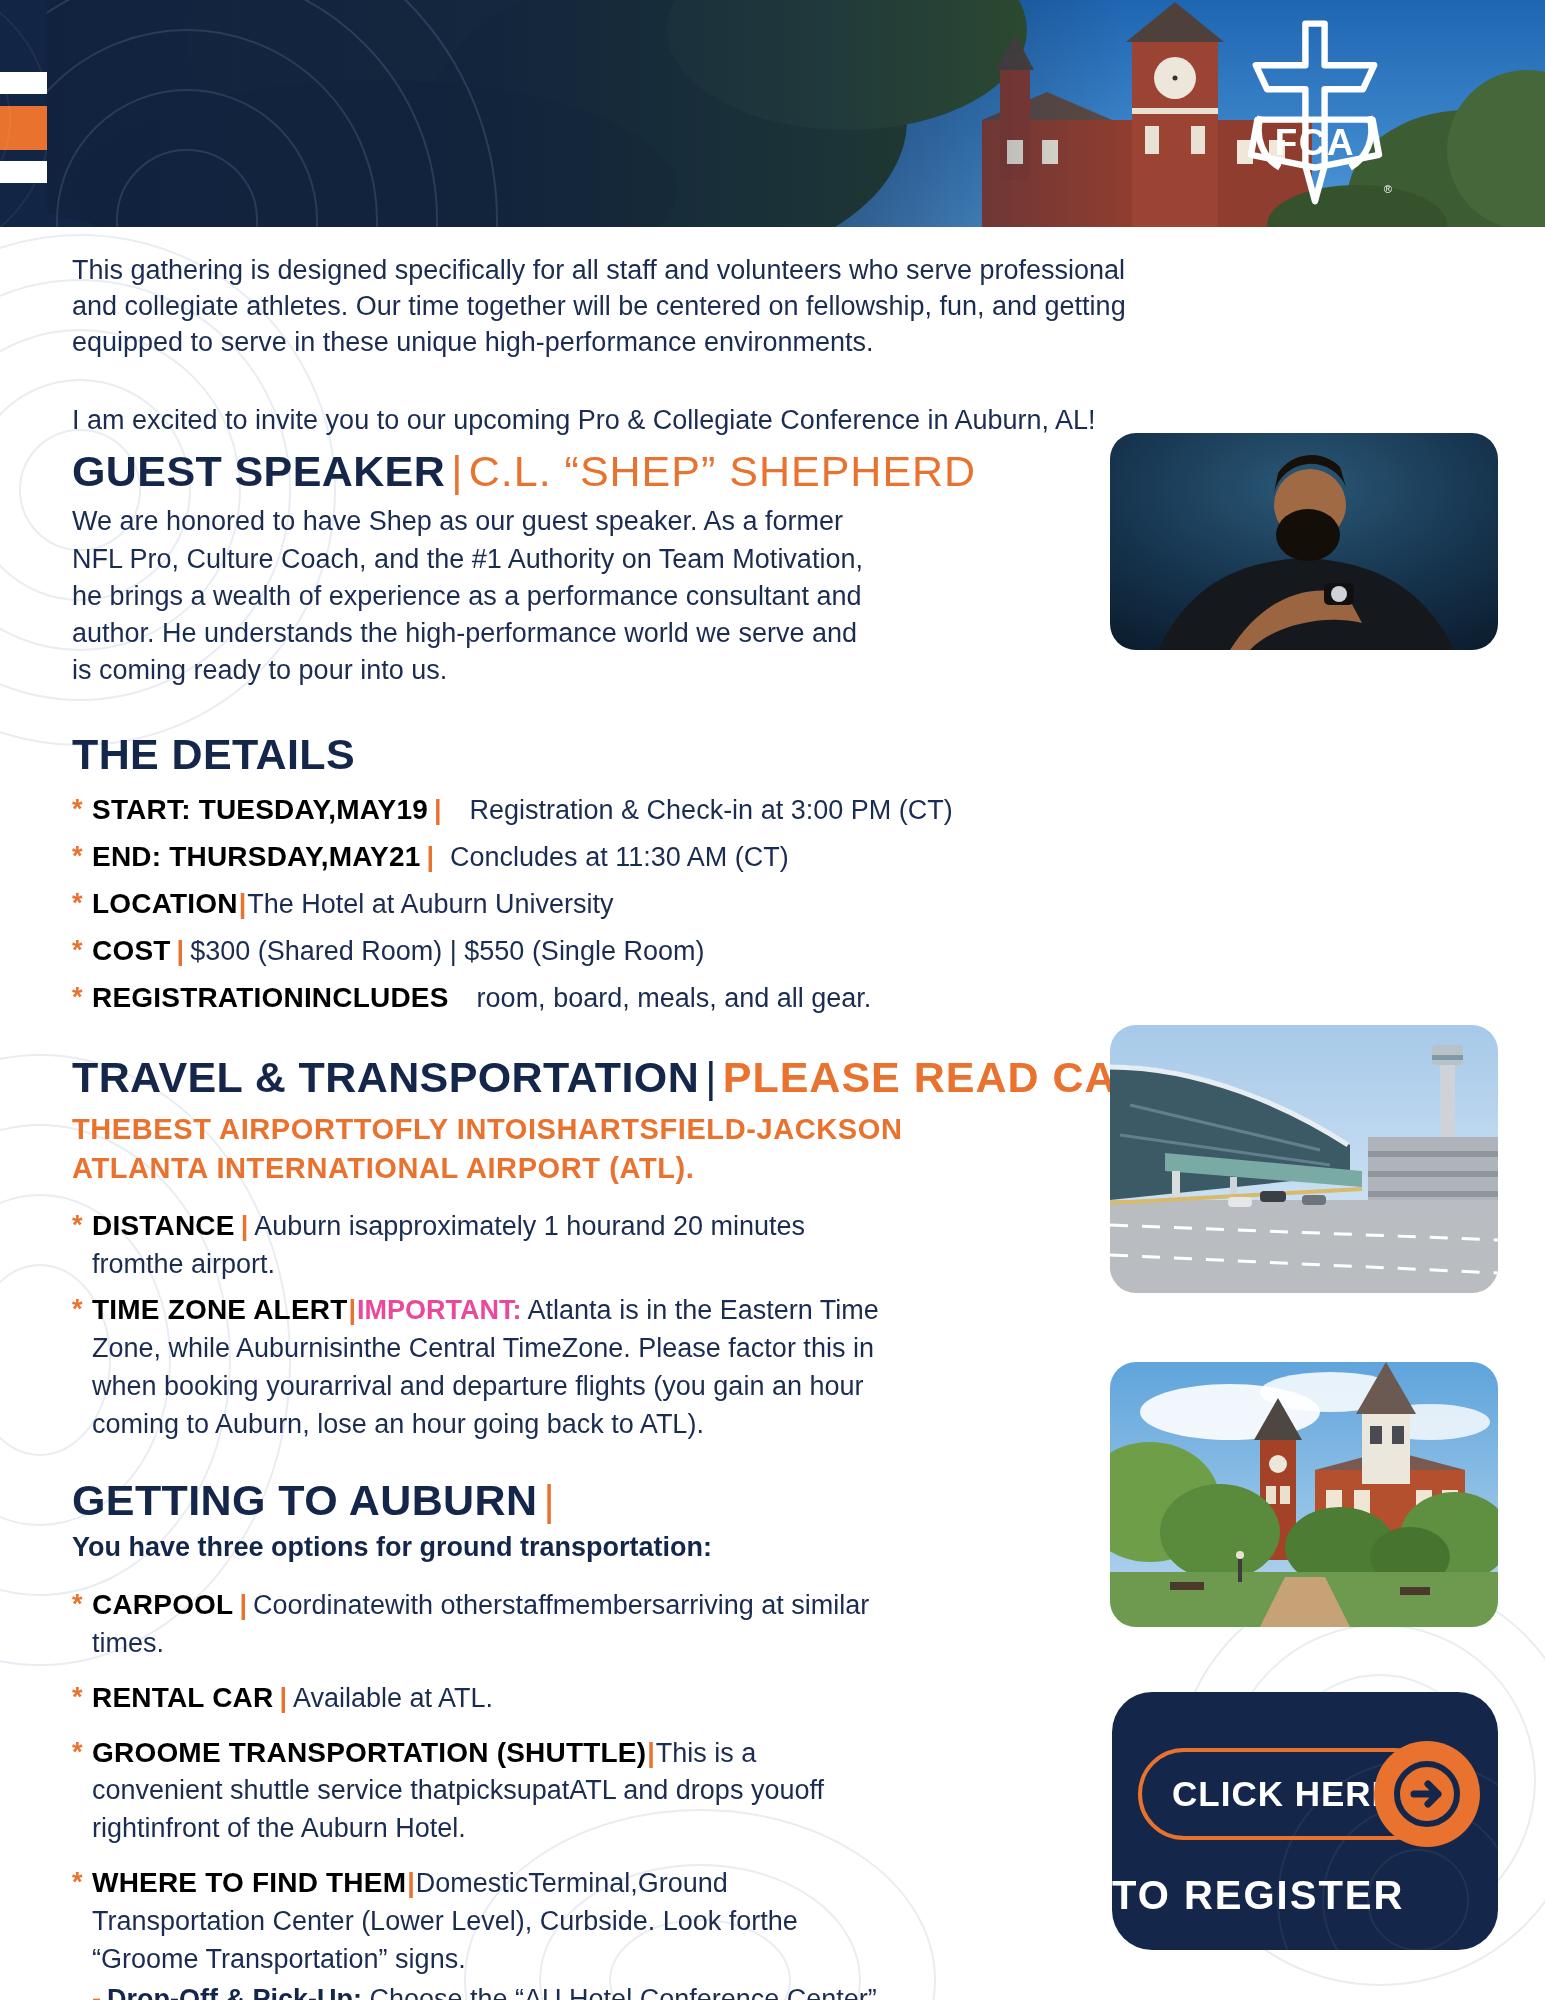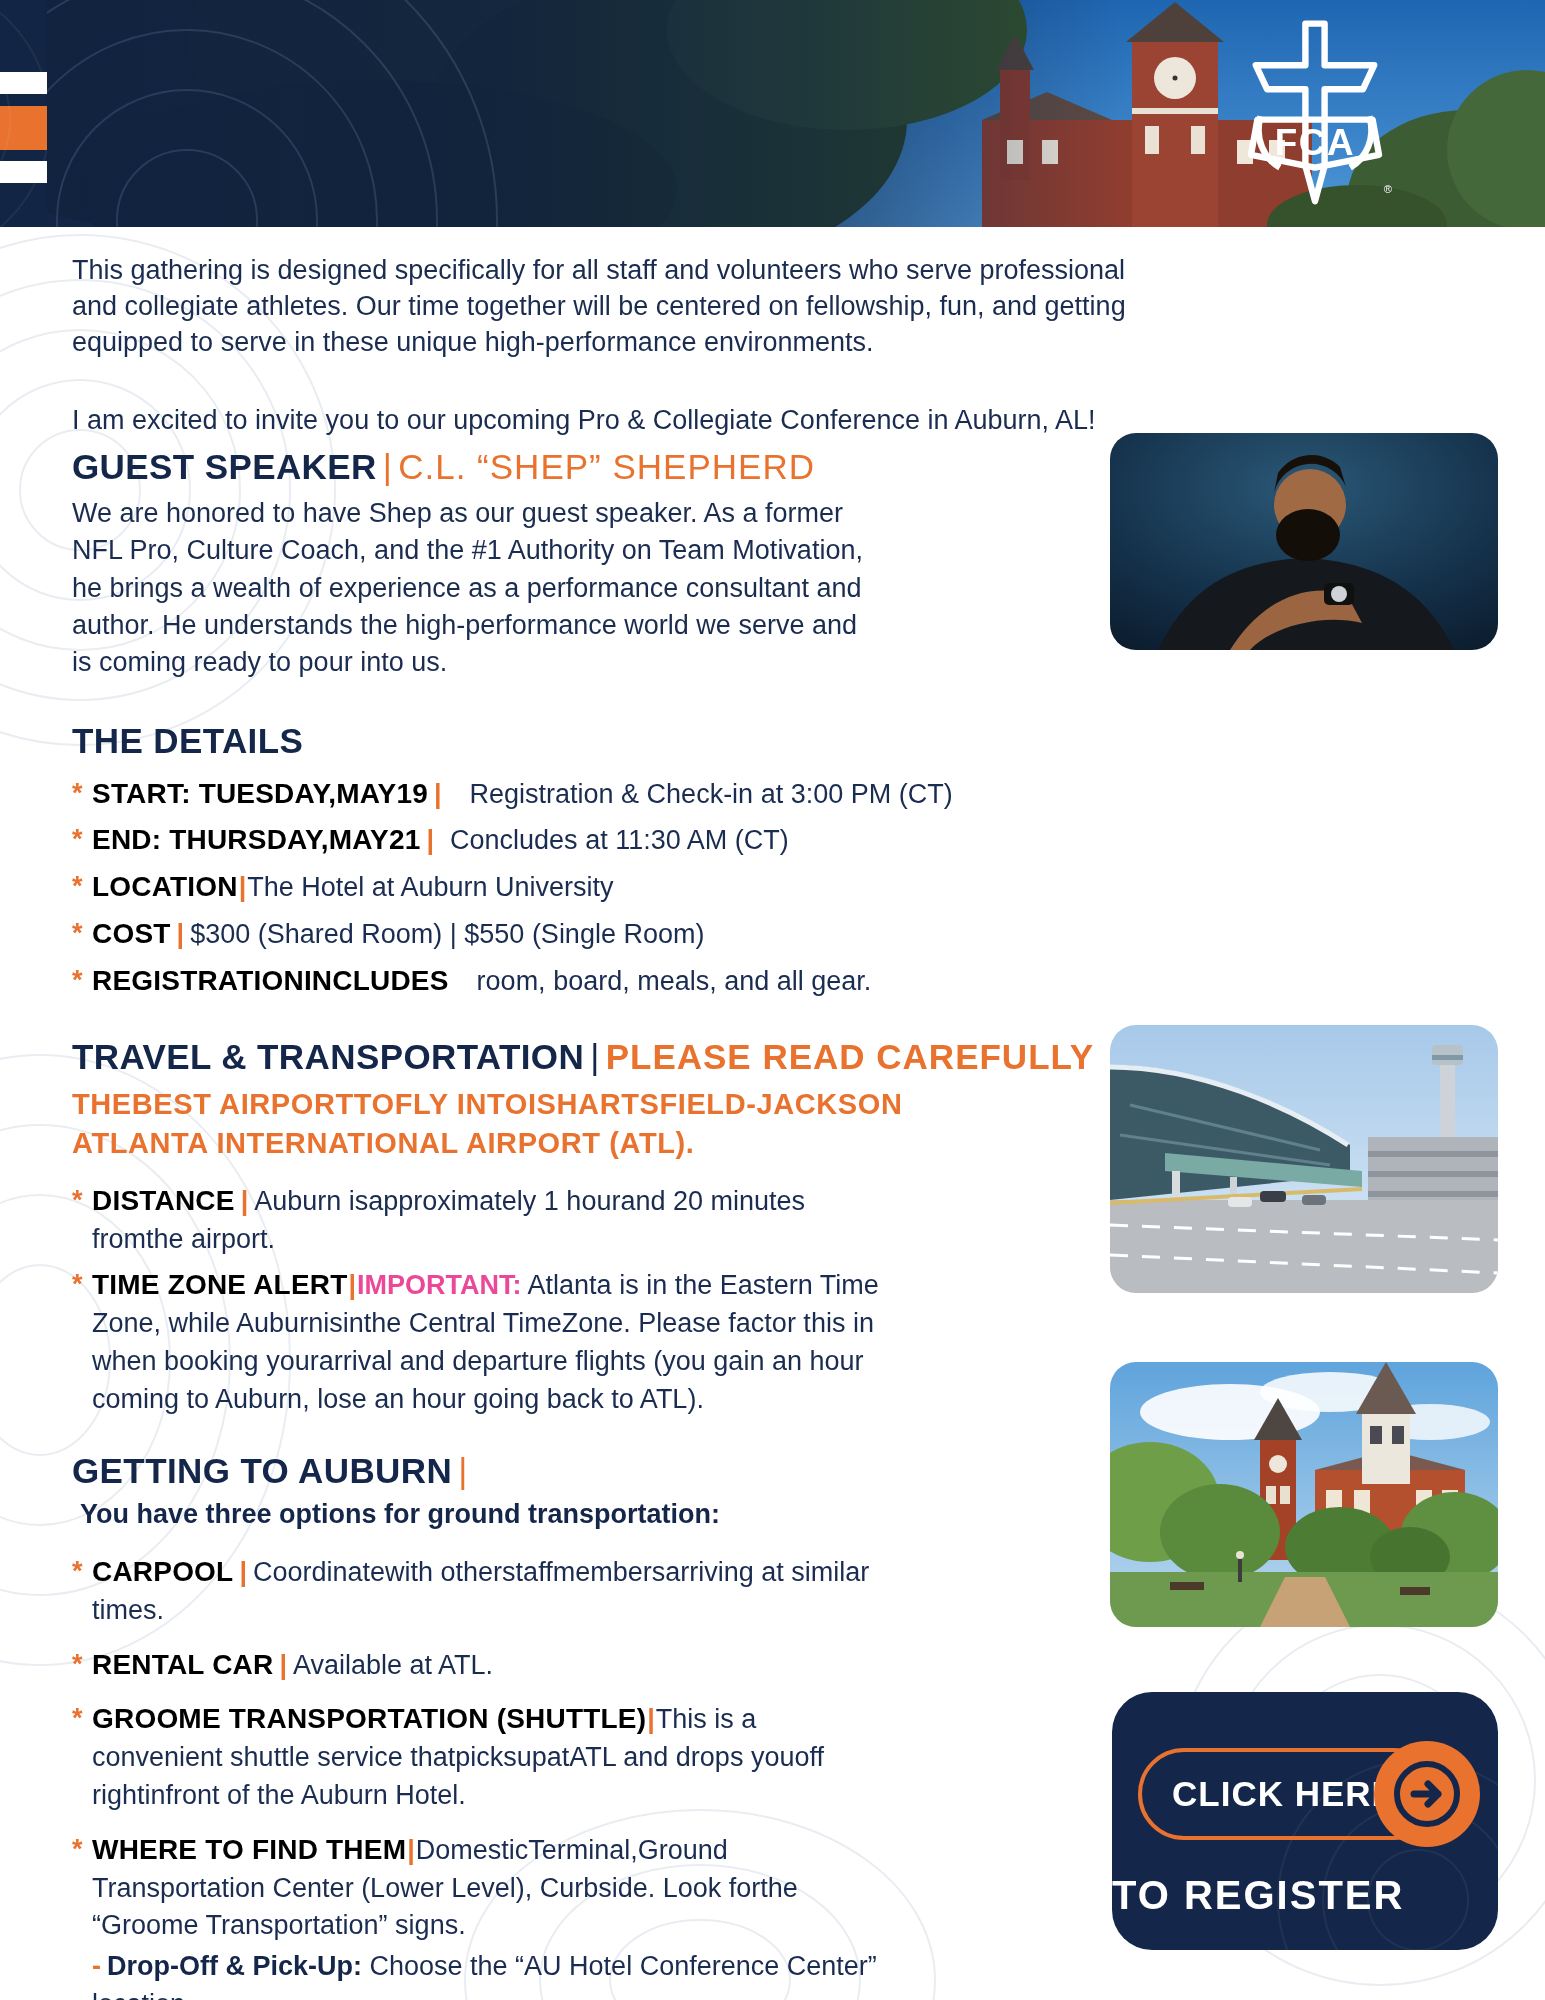--- a/index.html
+++ b/index.html
@@ -24,21 +24,21 @@
   .stripe.o  { top:106px; height:44px; background:#e8722e; }
   .stripe.w2 { top:161px; height:22px; background:#ffffff; }
   .fca { position:absolute; top:14px; right:150px; width:160px; height:200px; z-index:3; }
 
   
   .content { position:relative; z-index:2; padding:26px 0 0 72px; width:1545px; }
   .p-intro { font-size:27px; line-height:1.33; color:#1b2c51; }
   .p-intro.first { margin-bottom:10px; }
   .p-intro.second { width:1060px; margin-bottom:42px; }
 
-  h2.sec { font-size:35px; font-weight:800; letter-spacing:0.4px; color:#142649; line-height:1.04; margin-bottom:10px; white-space:nowrap; }
+  h2.sec { font-size:43px; font-weight:800; letter-spacing:0.4px; color:#142649; line-height:1.04; margin-bottom:10px; white-space:nowrap; }
   .pipe { color:#e8722e; font-weight:400; padding:0 6px; }
   .pipe.navy { color:#142649; }
   .pipe.bold { font-weight:700; }
   .h-sub { color:#e8722e; font-weight:400; letter-spacing:1px; }
   .h-warn { color:#e8722e; font-weight:800; letter-spacing:1px; }
 
   .gs-body { width:800px; font-size:27px; line-height:1.38; margin-bottom:42px; }
 
   .details-list { margin:14px 0 38px; }
   .bullet { position:relative; padding-left:20px; font-size:27px; line-height:1.4; margin-bottom:7px; }
@@ -47,21 +47,21 @@
   .gap-lg { margin-right:22px; }
   .gap-md { margin-right:10px; }
   .gap-0  { padding:0 1px; }
   .after-label { margin-left:28px; }
 
   .subhead { color:#e8722e; font-weight:800; font-size:29px; letter-spacing:0.6px; line-height:1.34; margin:4px 0 18px; }
   .travel-bullets .bullet { width:810px; }
   .tz { margin-bottom:34px; }
   .important { color:#ec4899; font-weight:700; }
 
-  .gt-intro { font-weight:800; color:#142649; font-size:27px; margin:8px 8px 22px; }
+  .gt-intro { font-weight:800; color:#142649; font-size:27px; margin:8px 0 22px; }
   .gt .bullet { width:815px; margin-bottom:15px; }
   .sub-line { margin-top:3px; }
   .dash { color:#e8722e; font-weight:800; margin-right:6px; }
   .b-sub { font-weight:800; color:#142649; }
 
   
   .fig { position:absolute; left:1110px; width:388px; border-radius:26px; overflow:hidden; z-index:3; }
   .fig svg { display:block; }
   .fig-speaker { top:433px; height:217px; }
   .fig-airport { top:1025px; height:268px; }

